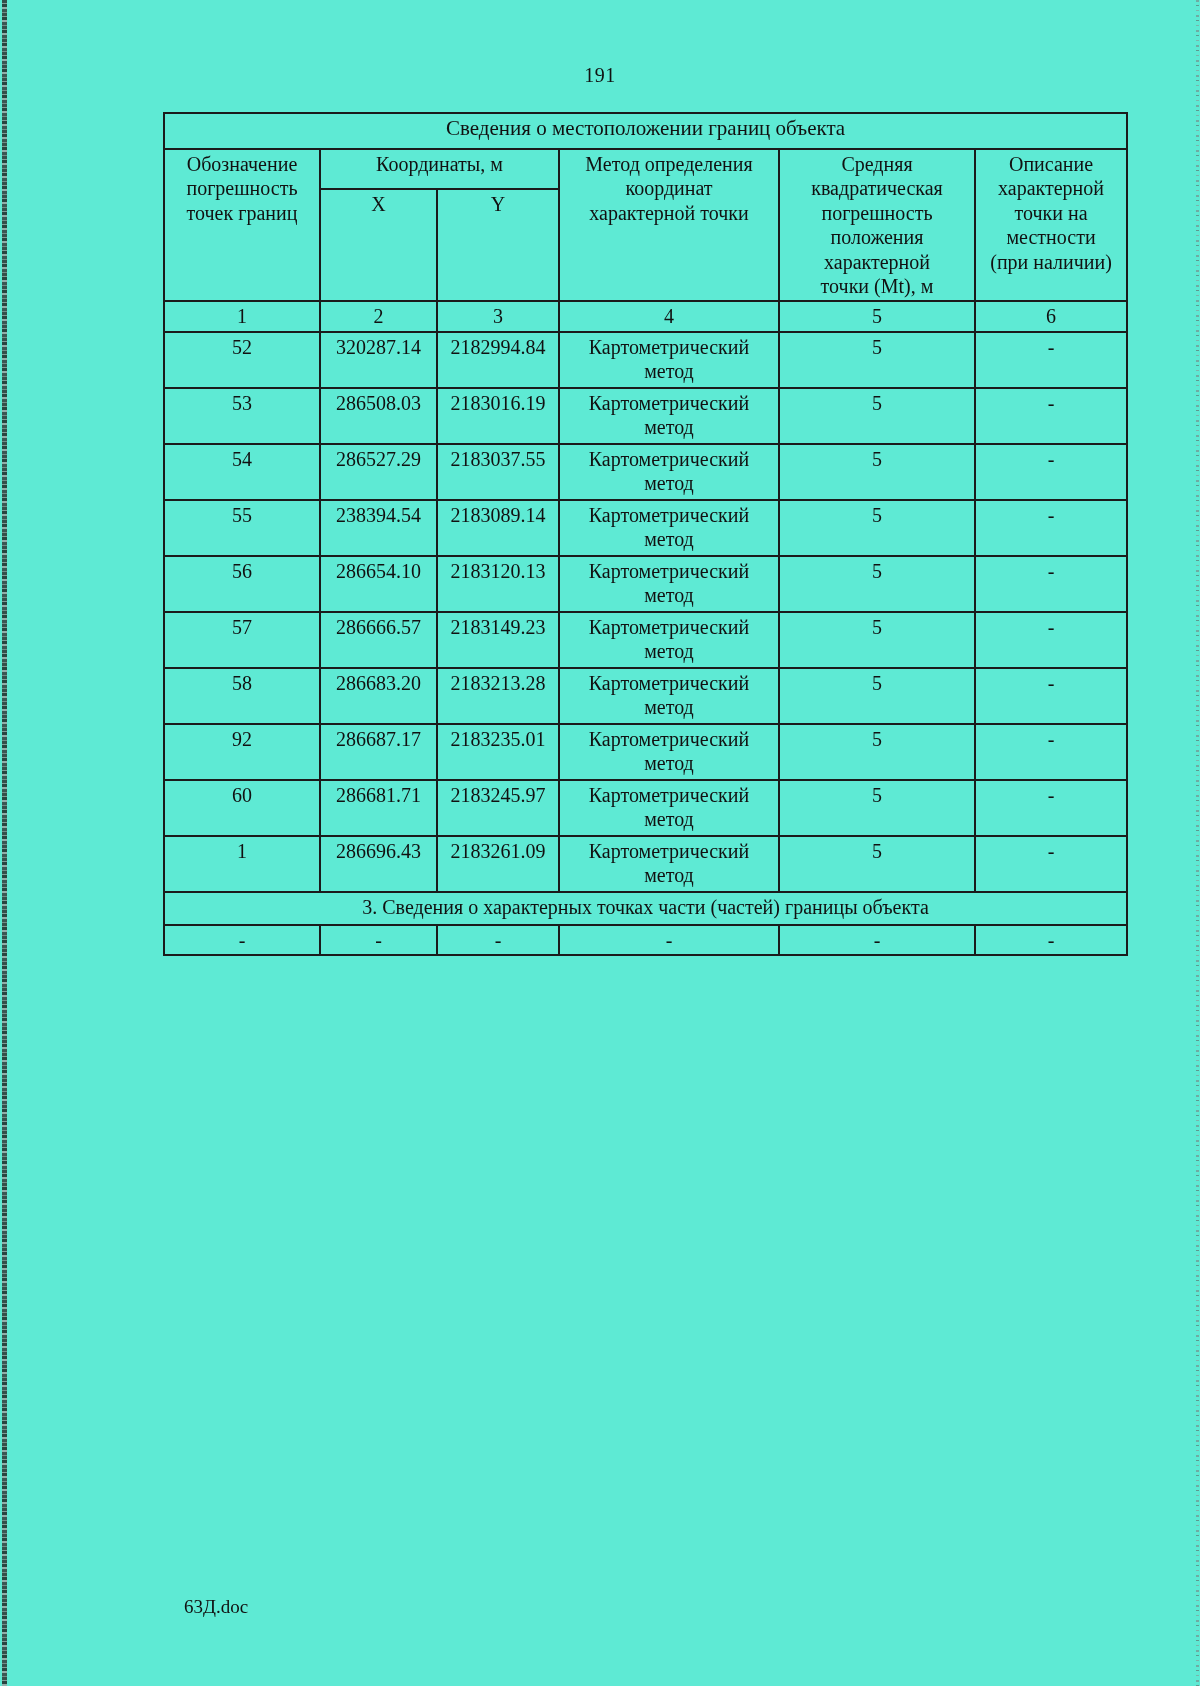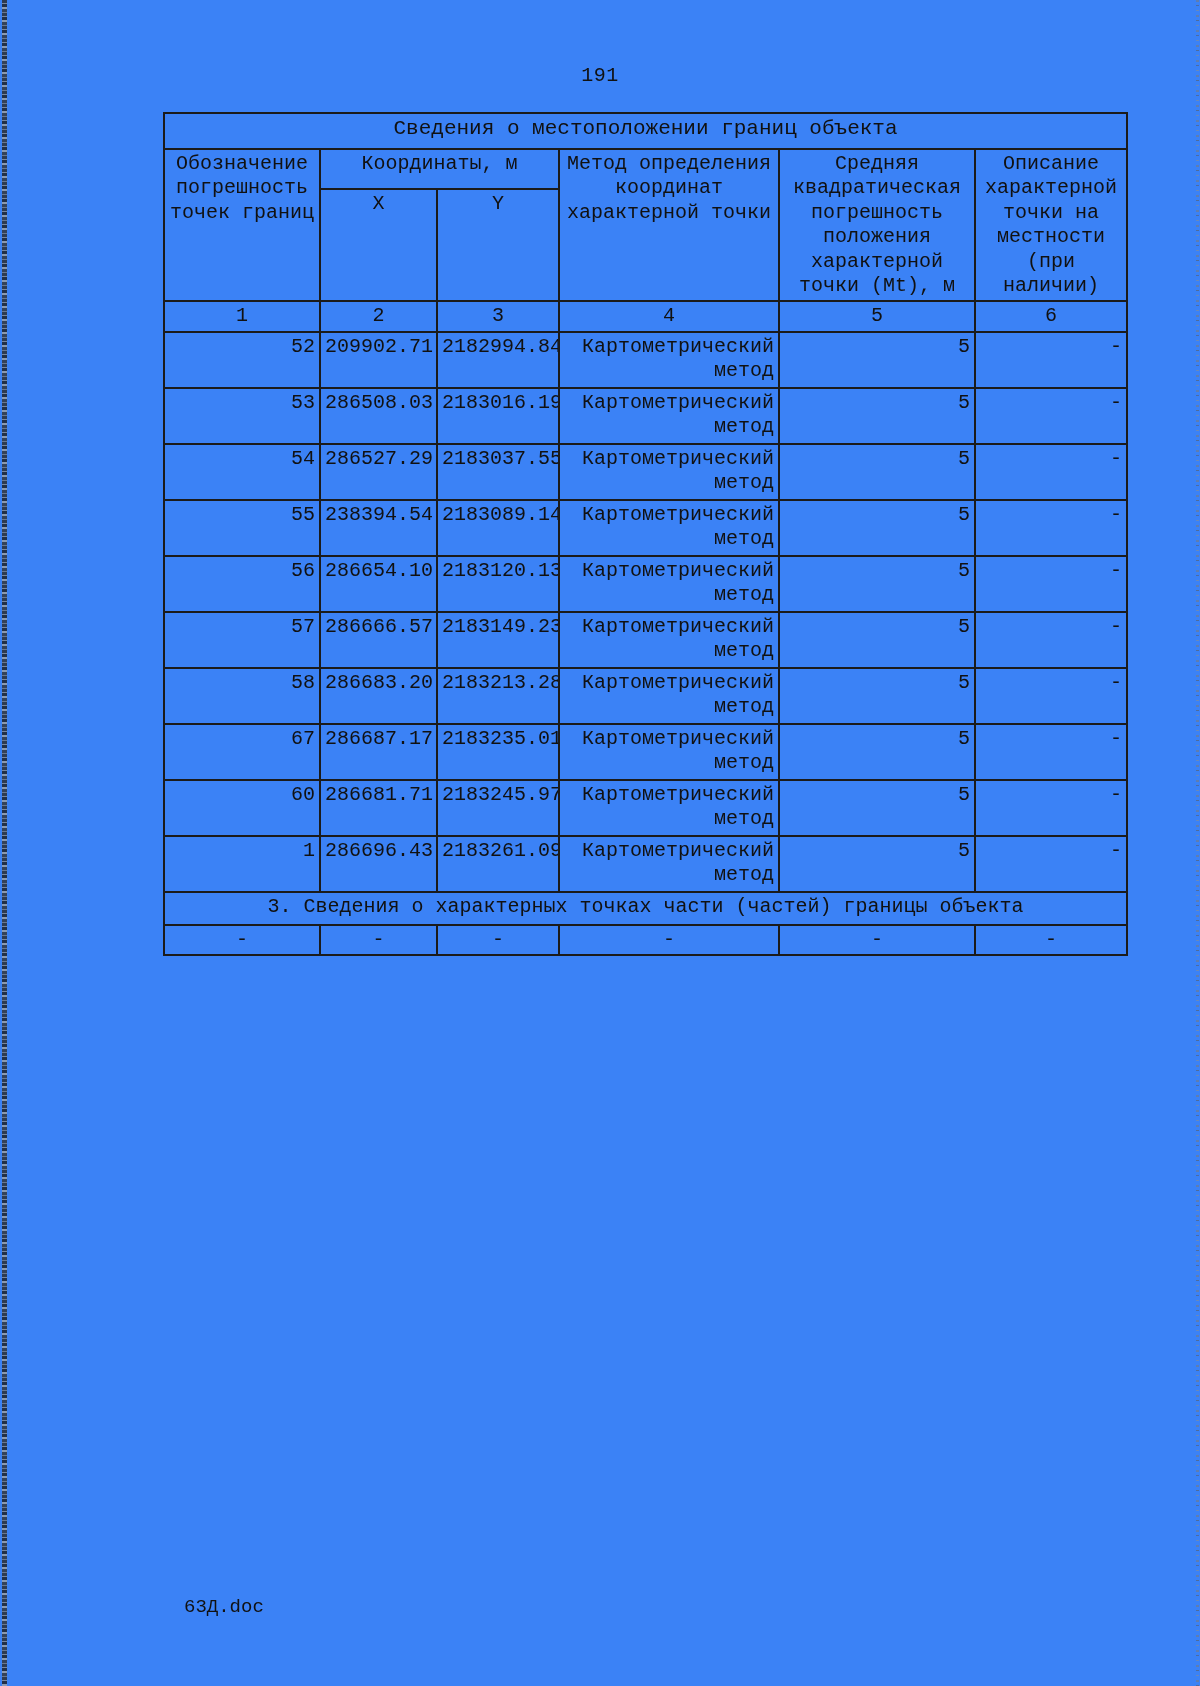--- a/index.html
+++ b/index.html
@@ -4,22 +4,22 @@
 <style>
   html, body {
     margin: 0;
     padding: 0;
     background: #ffffff;
   }
   .page {
     position: relative;
     width: 1200px;
     height: 1686px;
-    background: #3b82f6;
-    font-family: Liberation Mono, monospace;
+    background: #5eead4;
+    font-family: Liberation Serif, serif;
     color: #111111;
     overflow: hidden;
   }
   
   .scan-strip-left {
     position: absolute;
     left: 2px; top: 0;
     width: 5px; height: 100%;
     background: repeating-linear-gradient(
       to bottom,
@@ -71,21 +71,21 @@
     border: 2px solid #1b1b1b;
     padding: 2px 4px;
     text-align: center;
     vertical-align: top;
     overflow: hidden;
   }
   .title-cell   { height: 30px; font-size: 21px; margin-top: 12px; }
   .hdr          { white-space: pre-line; }
   .coords-cell  { height: 34px; }
   .num-cell     { height: 24px; }
-  .data-row td  { height: 50px; text-align: right; }
+  .data-row td  { height: 50px; }
   .section-cell { text-align: left; height: 27px; padding-left: 7px; }
   .dash-cell    { height: 21px; }
   .doc-footer {
     position: absolute;
     left: 184px;
     top: 1596px;
     font-size: 19px;
   }
 </style>
 </head>
@@ -140,21 +140,21 @@
         <td class="num-cell">2</td>
         <td class="num-cell">3</td>
         <td class="num-cell">4</td>
         <td class="num-cell">5</td>
         <td class="num-cell">6</td>
       </tr>
     </tbody>
     <tbody id="data-rows">
         <tr class="data-row">
           <td>52</td>
-          <td>209902.71</td>
+          <td>320287.14</td>
           <td>2182994.84</td>
           <td>Картометрический метод</td>
           <td>5</td>
           <td>-</td>
         </tr>
         <tr class="data-row">
           <td>53</td>
           <td>286508.03</td>
           <td>2183016.19</td>
           <td>Картометрический метод</td>
@@ -195,21 +195,21 @@
         </tr>
         <tr class="data-row">
           <td>58</td>
           <td>286683.20</td>
           <td>2183213.28</td>
           <td>Картометрический метод</td>
           <td>5</td>
           <td>-</td>
         </tr>
         <tr class="data-row">
-          <td>67</td>
+          <td>92</td>
           <td>286687.17</td>
           <td>2183235.01</td>
           <td>Картометрический метод</td>
           <td>5</td>
           <td>-</td>
         </tr>
         <tr class="data-row">
           <td>60</td>
           <td>286681.71</td>
           <td>2183245.97</td>

